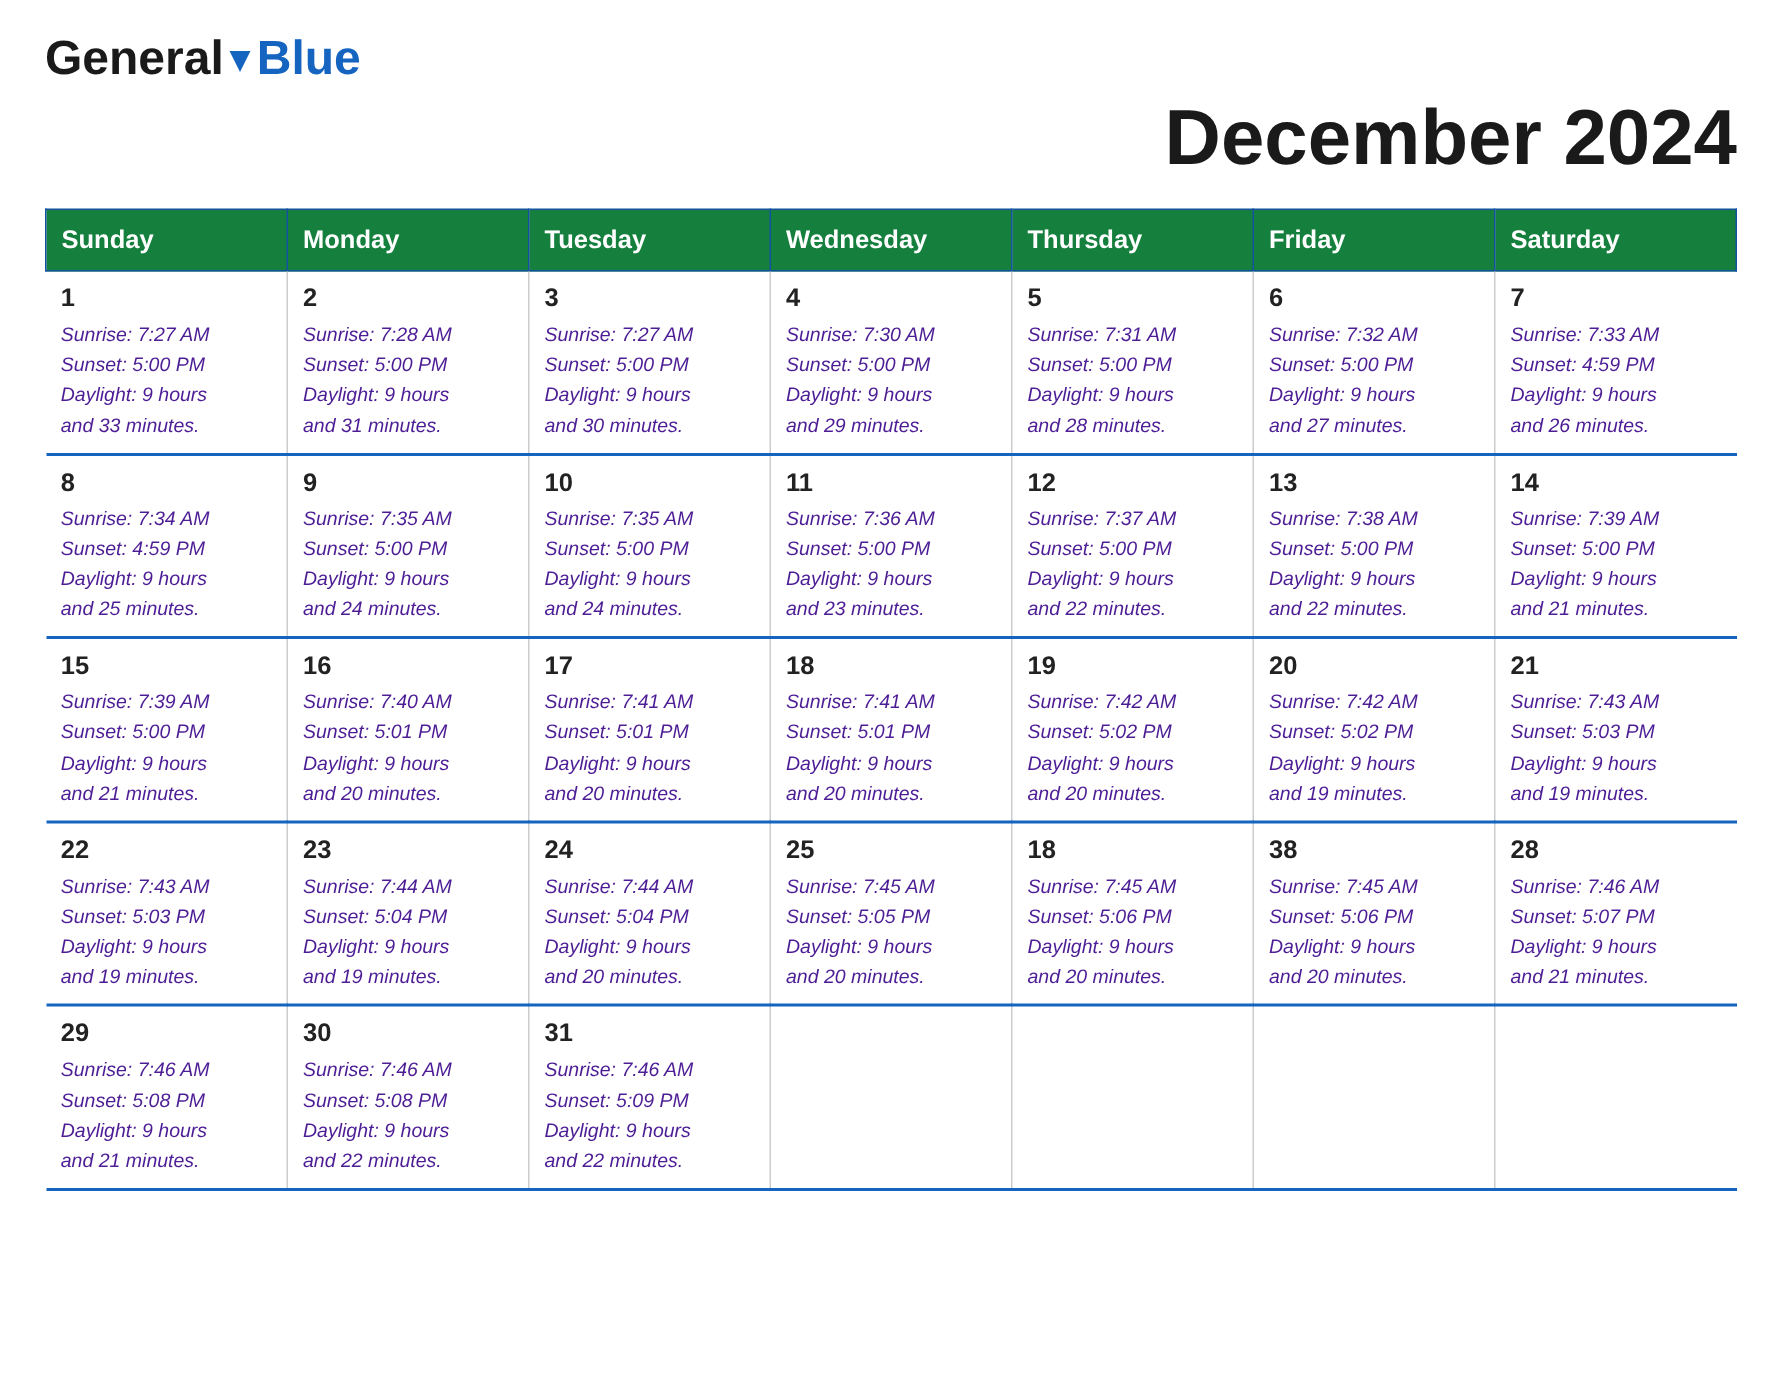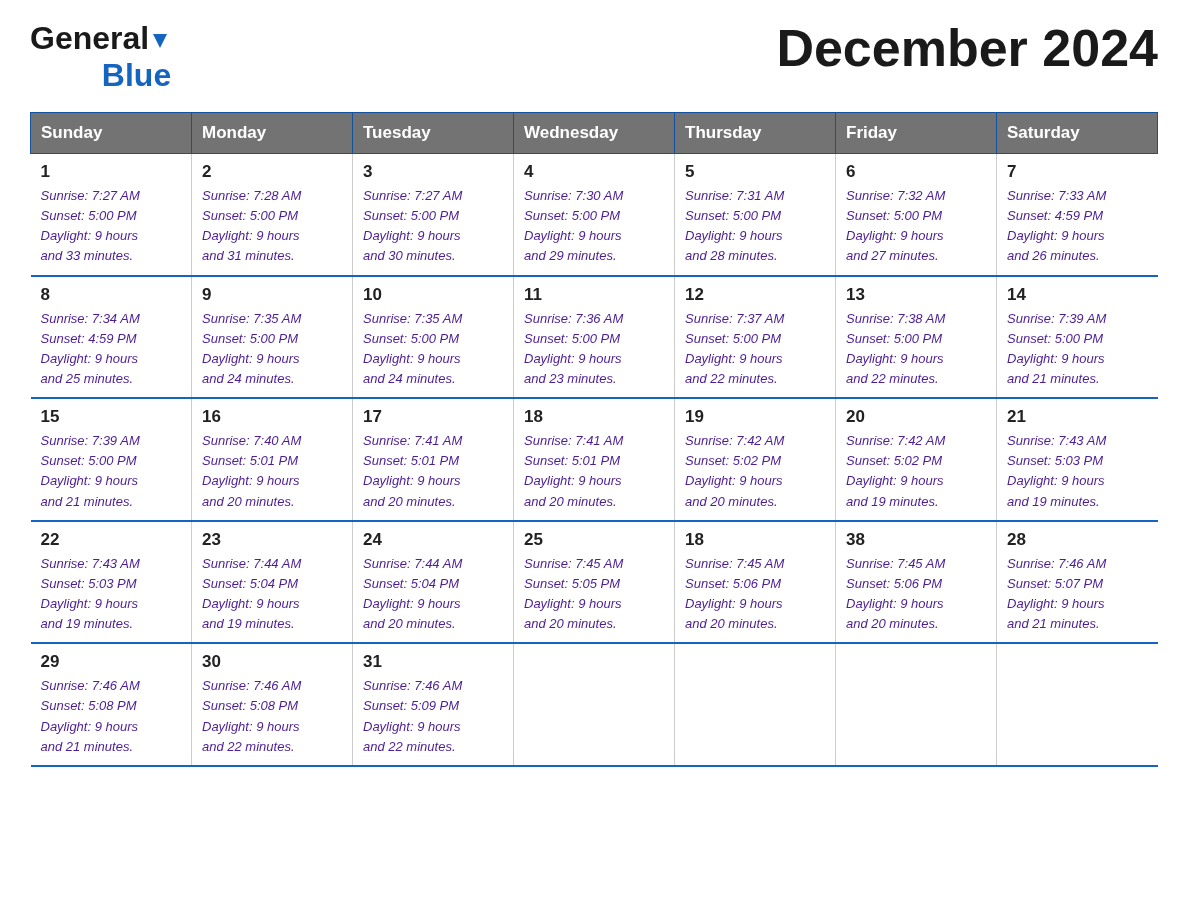--- a/index.html
+++ b/index.html
@@ -12,42 +12,43 @@
       padding: 20px 30px;
     }
     .header {
       display: flex;
       justify-content: space-between;
       align-items: flex-start;
       margin-bottom: 18px;
     }
     .logo {
       display: flex;
-      flex-direction: column;
-      align-items: flex-end;
+      flex-direction: row;
+      align-items: center;
     }
     .title-block {
+      margin-top: 44px;
     }
     .month-title {
       font-size: 52px;
       font-weight: bold;
       color: #1a1a1a;
       line-height: 1.1;
     }
     .location {
       font-size: 22px;
       color: #444;
       margin-top: 4px;
     }
     table {
       width: 100%;
       border-collapse: collapse;
     }
     thead tr {
-      background: #737373;
+      background: #15803d;
       color: #fff;
     }
     thead th {
       padding: 10px 10px;
       font-size: 17px;
       font-weight: 600;
       text-align: left;
       border: 1px solid #1252a0;
     }
     tbody tr {

